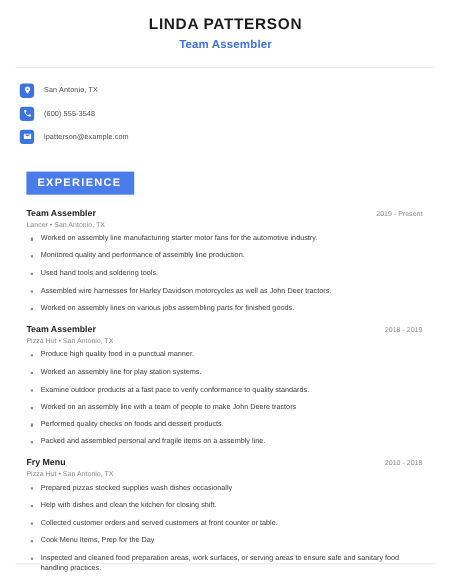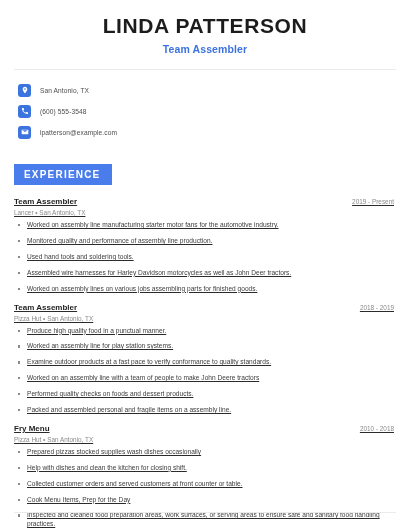--- a/index.html
+++ b/index.html
@@ -22,21 +22,21 @@
     padding: 0;
     position: relative;
   }
 
   
   .header {
     padding: 14px 20px 0 20px;
     text-align: center;
   }
   .name {
-    font-size: 21px;
+    font-size: 14px;
     font-weight: bold;
     letter-spacing: 0.6px;
     color: #1c1c1c;
     line-height: 1.1;
     margin: 0;
   }
   .job-subtitle {
     font-size: 10.5px;
     font-weight: bold;
     color: #3b73df;
@@ -74,22 +74,21 @@
   }
   .contact-icon svg { display: block; }
   .contact-text {
     font-size: 6.6px;
     color: #4d4d4d;
     letter-spacing: 0.1px;
   }
 
   
   .section {
-    padding: 0 14px;
-    text-decoration: underline;
+    padding: 0 24px;
   }
   .section-title-wrap {
     margin-top: 22px;
     margin-bottom: 12px;
   }
   .section-title {
     display: inline-block;
     background: #4a7ceb;
     color: #ffffff;
     font-size: 10px;

